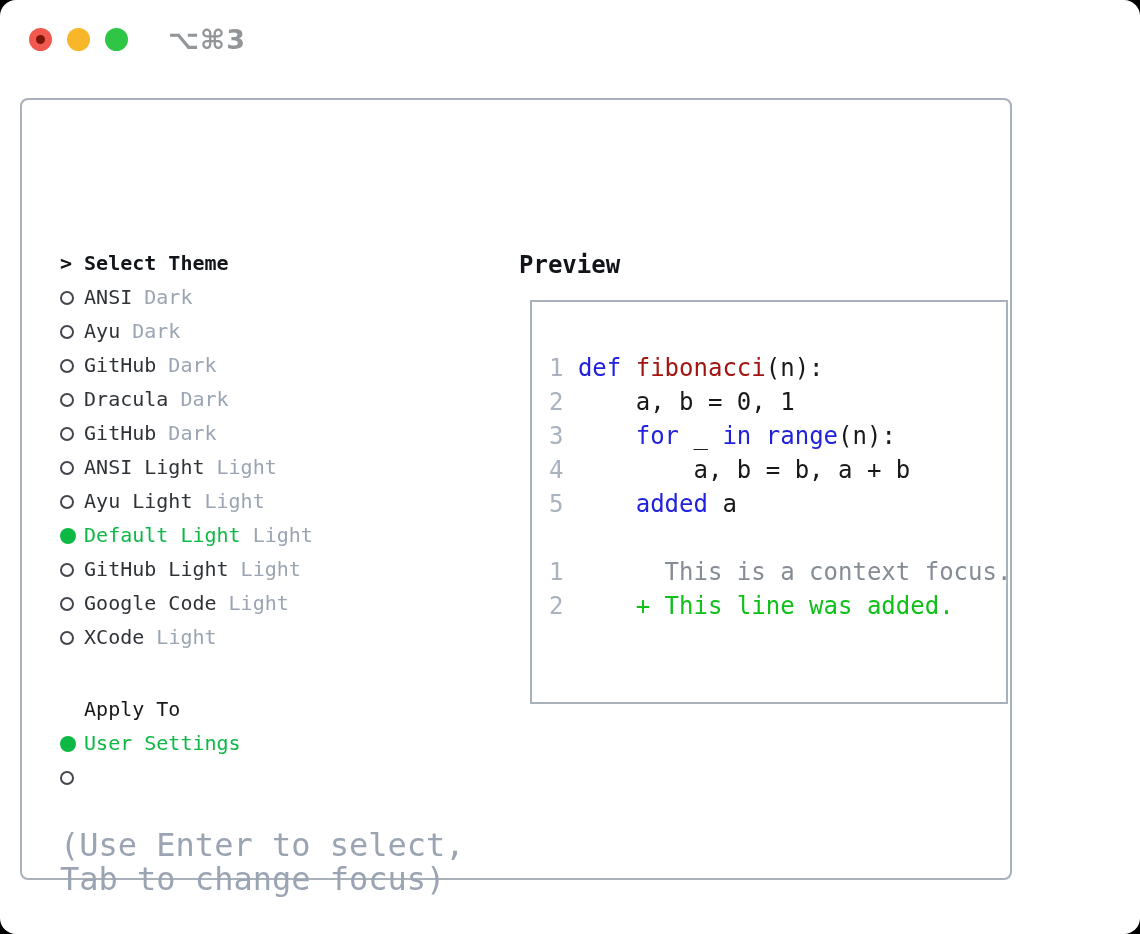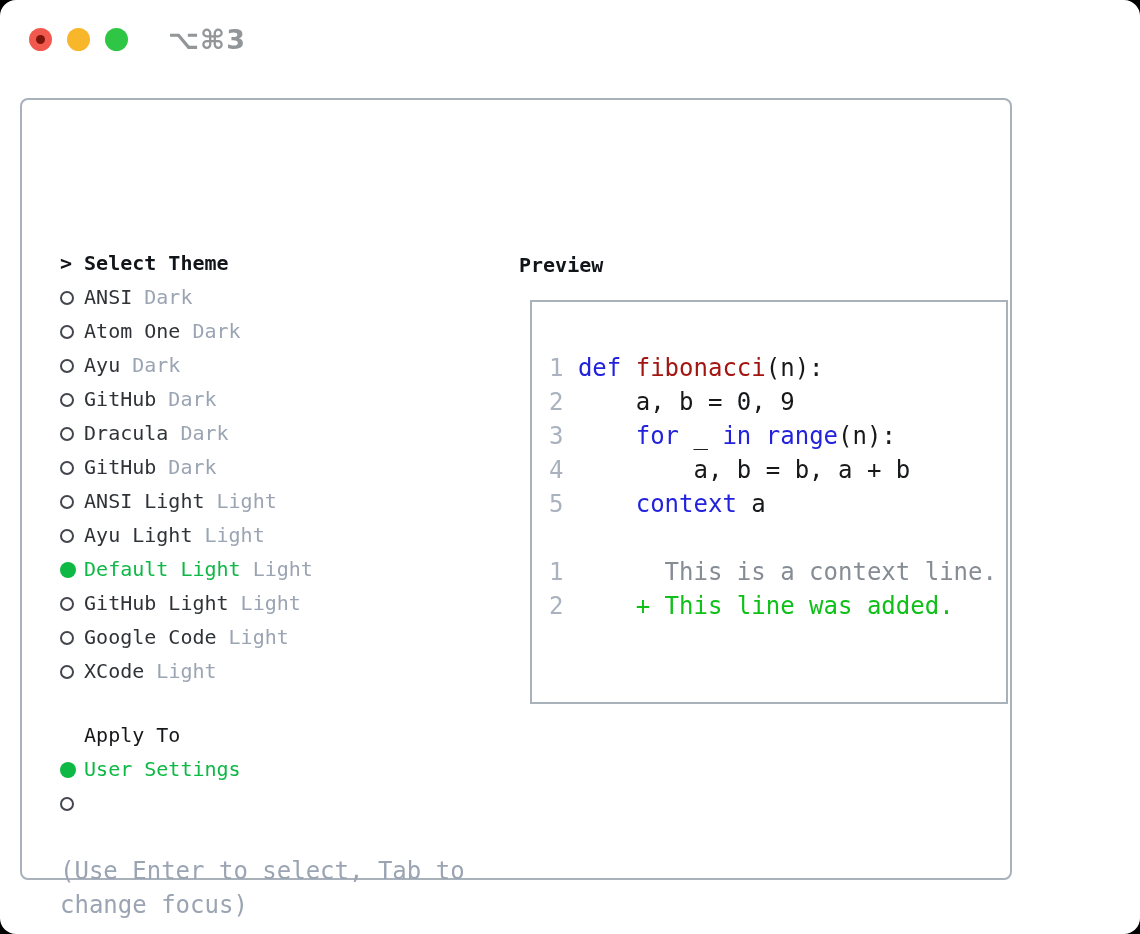--- a/index.html
+++ b/index.html
@@ -39,27 +39,27 @@
   .marker .c{
     display:inline-block;width:14px;height:14px;border:2px solid #43474d;
     border-radius:50%;vertical-align:-1px;box-sizing:border-box;background:transparent;
   }
   .row.selected .marker .c{width:16px;height:16px;border:none;background:#0db845;vertical-align:-2px;}
   .row.selected .nm{color:#0db845;}
   .hdr-text{font-weight:bold;color:#111418;}
   .hdr-prefix{font-weight:bold;color:#111418;}
   .sfx{color:#9aa4b2;margin-top:24px;}
   .apply-hdr{color:#17181a;}
-  .gap34{margin-top:30px;}
+  .gap34{margin-top:38px;}
   .hint{
-    width:420px;font-size:24px;line-height:34px;color:#9aa4b2;margin-top:34px;
+    width:420px;font-size:32px;line-height:34px;color:#9aa4b2;margin-top:34px;
   }
   
   .preview-header{
-    position:absolute;left:497px;top:148px;font-size:20px;line-height:34px;
+    position:absolute;left:497px;top:148px;font-size:24px;line-height:34px;
     font-weight:bold;color:#111418;
   }
   .preview-box{
     position:absolute;left:508px;top:200px;width:478px;height:404px;
     border:2px solid #a9b1bb;background:#fff;box-sizing:border-box;overflow:hidden;
   }
   .code{position:absolute;left:0;top:0;padding:49px 0 0 17px;}
   .cl{white-space:pre;font-size:24px;line-height:34px;height:34px;}
   .ln{color:#a9b2be;}
   .tok-d{color:#17181a;}
@@ -82,21 +82,20 @@
     <span class="dot green"></span>
     <span class="shortcut">⌥⌘3</span>
   </div>
 
   <div class="panel">
 
     <div class="left-col">
       <div class="row"><span class="marker hdr-prefix">&gt;</span><span class="hdr-text">Select Theme</span></div>
       <div id="theme-list">
           <div class="row"><span class="marker"><span class="c"></span></span><span class="nm">ANSI</span><span class="sfx"> Dark</span></div>
-          <div class="row"><span class="marker"><span class="c"></span></span><span class="nm">Atom One</span><span class="sfx"> Dark</span></div>
           <div class="row"><span class="marker"><span class="c"></span></span><span class="nm">Ayu</span><span class="sfx"> Dark</span></div>
           <div class="row"><span class="marker"><span class="c"></span></span><span class="nm">GitHub</span><span class="sfx"> Dark</span></div>
           <div class="row"><span class="marker"><span class="c"></span></span><span class="nm">Dracula</span><span class="sfx"> Dark</span></div>
           <div class="row"><span class="marker"><span class="c"></span></span><span class="nm">GitHub</span><span class="sfx"> Dark</span></div>
           <div class="row"><span class="marker"><span class="c"></span></span><span class="nm">ANSI Light</span><span class="sfx"> Light</span></div>
           <div class="row"><span class="marker"><span class="c"></span></span><span class="nm">Ayu Light</span><span class="sfx"> Light</span></div>
           <div class="row selected"><span class="marker"><span class="c"></span></span><span class="nm">Default Light</span><span class="sfx"> Light</span></div>
           <div class="row"><span class="marker"><span class="c"></span></span><span class="nm">GitHub Light</span><span class="sfx"> Light</span></div>
           <div class="row"><span class="marker"><span class="c"></span></span><span class="nm">Google Code</span><span class="sfx"> Light</span></div>
           <div class="row"><span class="marker"><span class="c"></span></span><span class="nm">XCode</span><span class="sfx"> Light</span></div>
@@ -108,24 +107,24 @@
           <div class="row"><span class="marker"><span class="c"></span></span></div>
         </div>
 
       <div class="hint">(Use Enter to select, Tab to change focus)</div>
     </div>
 
     <div class="preview-header">Preview</div>
     <div class="preview-box">
       <div class="code" id="code-area">
           <div class="cl"><span class="ln">1 </span><span class="tok-kw">def</span><span class="tok-d"> </span><span class="tok-fn">fibonacci</span><span class="tok-d">(n):</span></div>
-          <div class="cl"><span class="ln">2 </span><span class="tok-d">    a, b = 0, 9</span></div>
+          <div class="cl"><span class="ln">2 </span><span class="tok-d">    a, b = 0, 1</span></div>
           <div class="cl"><span class="ln">3 </span><span class="tok-d">    </span><span class="tok-kw">for</span><span class="tok-d"> _ </span><span class="tok-kw">in</span><span class="tok-d"> </span><span class="tok-kw">range</span><span class="tok-d">(n):</span></div>
           <div class="cl"><span class="ln">4 </span><span class="tok-d">        a, b = b, a + b</span></div>
-          <div class="cl"><span class="ln">5 </span><span class="tok-d">    </span><span class="tok-kw">context</span><span class="tok-d"> a</span></div>
+          <div class="cl"><span class="ln">5 </span><span class="tok-d">    </span><span class="tok-kw">added</span><span class="tok-d"> a</span></div>
           <div class="cl"><span class="ln"></span></div>
-          <div class="cl"><span class="ln">1 </span><span class="tok-ctx">      This is a context line.</span></div>
+          <div class="cl"><span class="ln">1 </span><span class="tok-ctx">      This is a context focus.</span></div>
           <div class="cl"><span class="ln">2 </span><span class="tok-add">    + This line was added.</span></div>
         </div>
     </div>
 
   </div>
 </div>
 
 </body></html>

